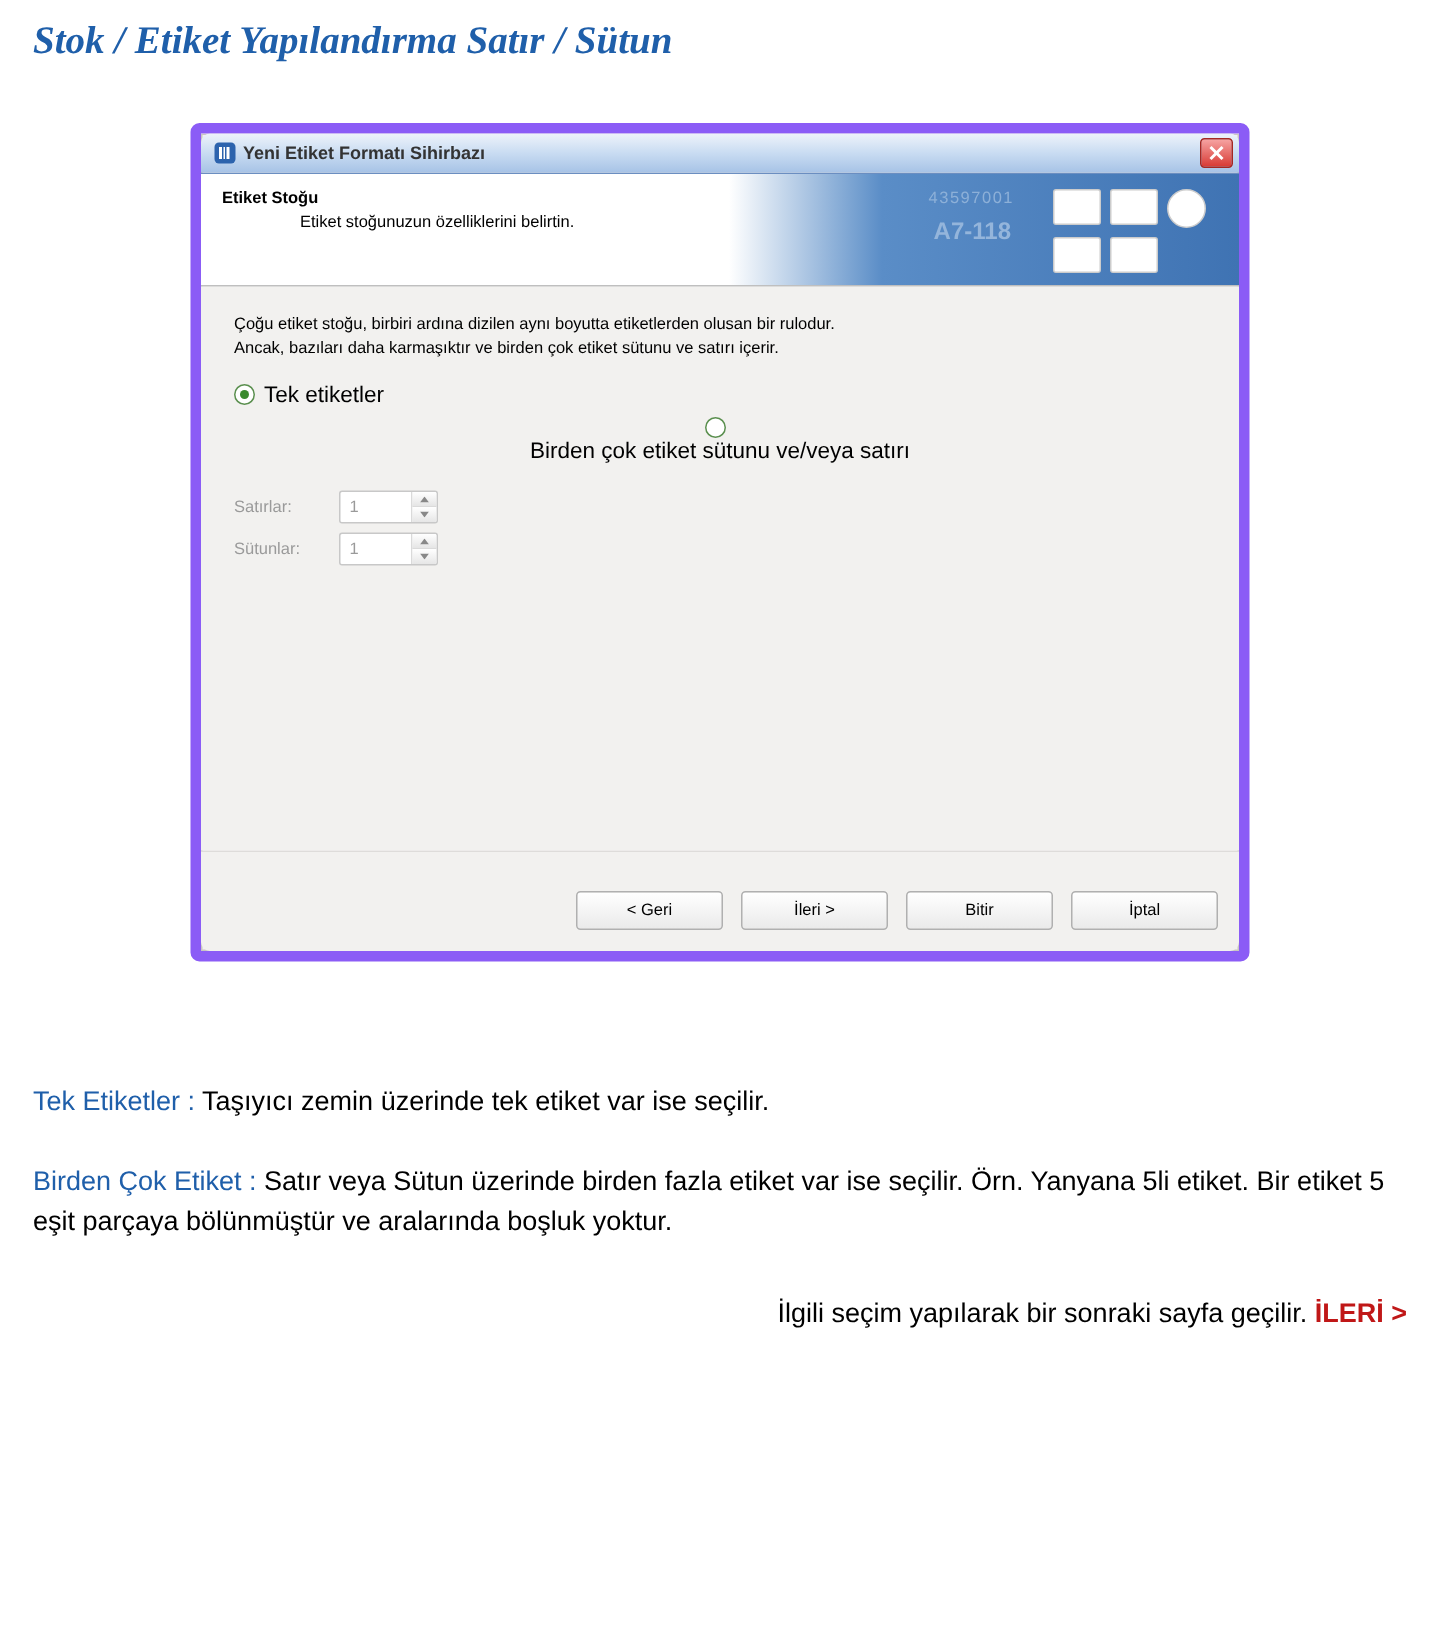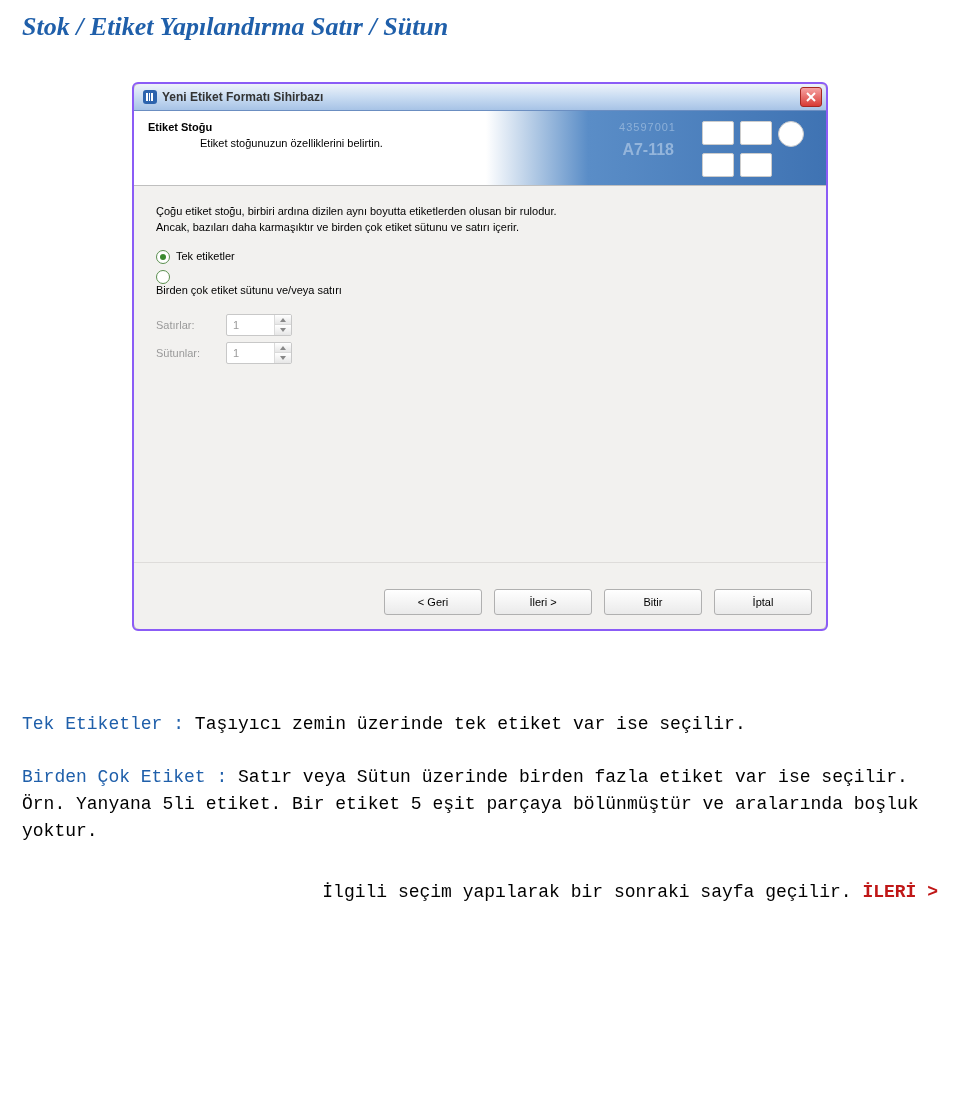--- a/index.html
+++ b/index.html
@@ -13,21 +13,21 @@
     color: #1f5faa;
     font-family: Liberation Serif, serif;
     font-size: 26px;
     font-weight: bold;
     font-style: italic;
     margin: 12px 22px 40px 22px;
   }
   .dialog {
     width: 692px;
     margin: 0 auto 80px auto;
-    border: 2px solid #8b5cf6;
+    border: 7px solid #8b5cf6;
     border-radius: 6px;
     background: #f2f1ef;
     box-shadow: 0 0 0 1px #c9c6c2 inset;
   }
   .titlebar {
     height: 26px;
     background: linear-gradient(to bottom, #eef3fa 0%, #c9dcf2 50%, #a7c3e6 100%);
     border-top-left-radius: 6px;
     border-top-right-radius: 6px;
     display: flex;
@@ -133,22 +133,23 @@
     background: #f2f1ef;
   }
   .desc {
     font-size: 11px;
     color: #000;
     line-height: 1.45;
     max-width: 420px;
   }
   .radio-row {
     display: flex;
+    align-items: center;
     margin-top: 14px;
-    font-size: 11px;
+    font-size: 15px;
     color: #000;
   }
   .radio-outer {
     width: 12px;
     height: 12px;
     border: 1px solid #5a8f4e;
     border-radius: 50%;
     margin-right: 6px;
     display: flex;
     align-items: center;
@@ -225,21 +226,21 @@
     border-radius: 3px;
     font-size: 11px;
     color: #000;
     display: flex;
     align-items: center;
     justify-content: center;
     padding: 0 10px;
   }
 
   .post-text {
-    font-family: Liberation Mono, monospace;
+    font-family: Liberation Sans, sans-serif;
     font-size: 18px;
     margin: 0 22px 26px 22px;
     line-height: 1.5;
   }
   .post-text .lead { color: #1f5faa; }
   .bold-red { color: #c01717; font-weight: bold; }
 </style>
 </head>
 <body>
 

